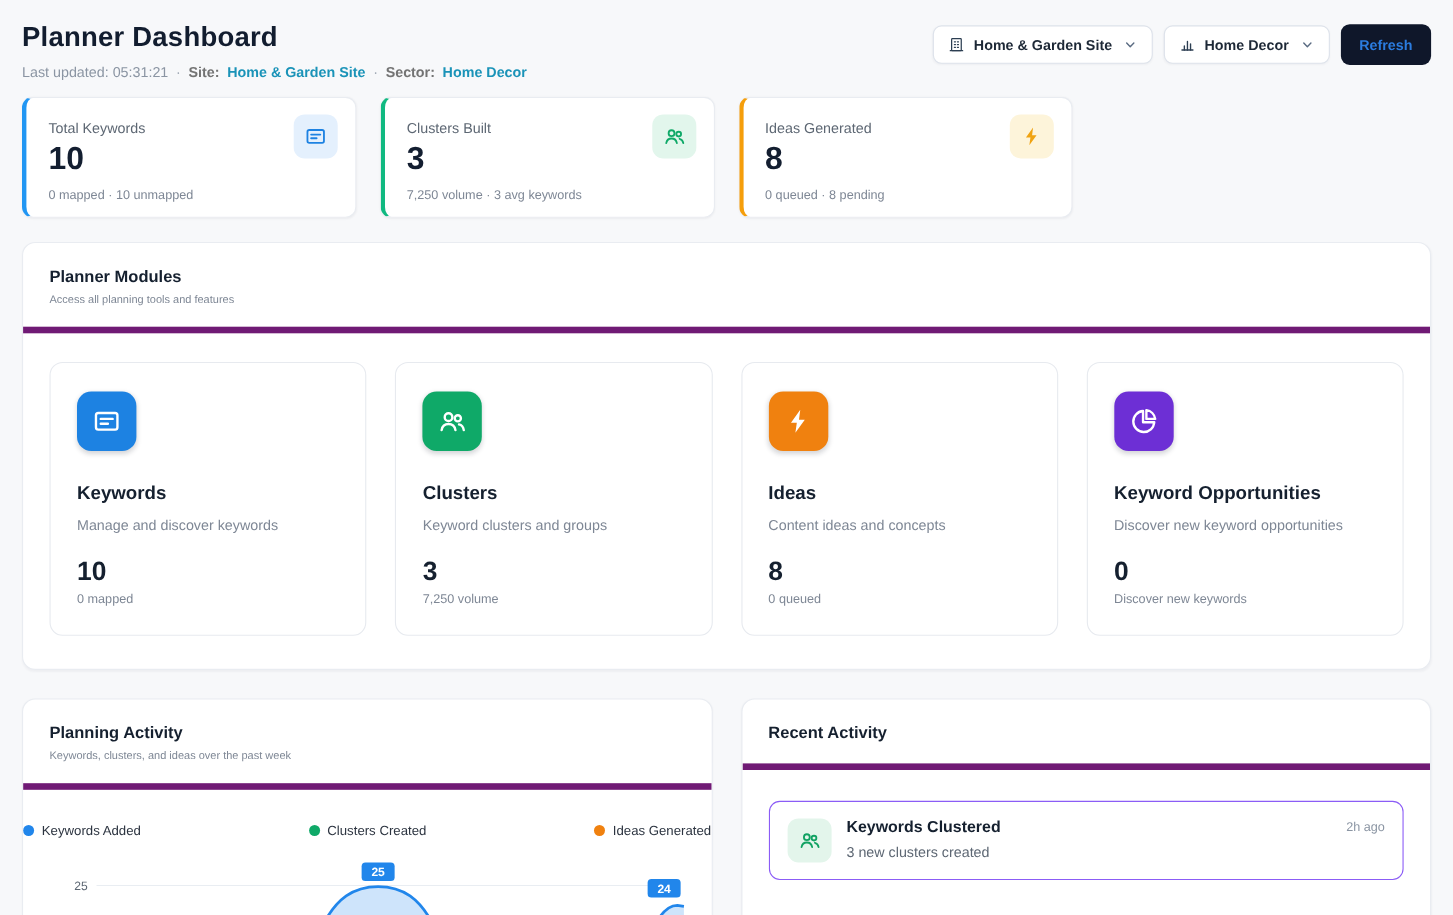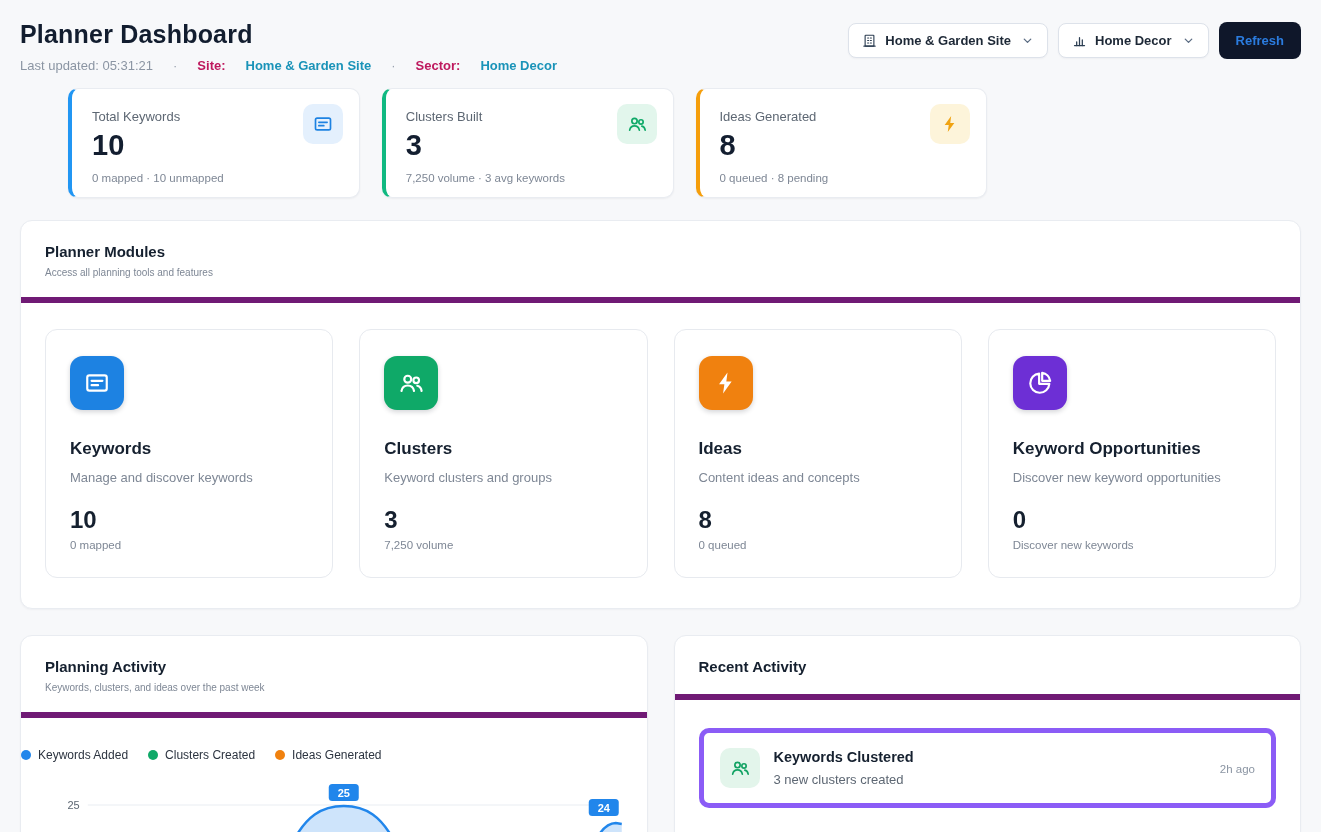--- a/index.html
+++ b/index.html
@@ -7,43 +7,43 @@
   body {
     background: #f7f8fa;
     font-family: "Liberation Sans", sans-serif;
     color: #16202e;
   }
   .page { padding: 16px 20px 0; }
 
   
   .header-row { display: flex; justify-content: space-between; align-items: flex-start; }
   .page-title { font-size: 25px; font-weight: bold; color: #121d2f; margin-top: 4px; letter-spacing: .2px; }
-  .sub-row { display: flex; align-items: center; gap: 20px; margin-top: 9px; font-size: 13px; color: #8b95a3; }
-  .sub-label { color: #be185d; font-weight: bold; }
+  .sub-row { display: flex; align-items: center; gap: 7px; margin-top: 9px; font-size: 13px; color: #8b95a3; }
+  .sub-label { color: #737373; font-weight: bold; }
   .sub-link { color: #1a93b8; font-weight: bold; cursor: pointer; }
   .sep { color: #9aa3b0; }
 
   .controls { display: flex; gap: 10px; align-items: center; margin-top: 6px; }
   .dropdown {
     display: flex; align-items: center; gap: 8px;
     background: #fff; border: 1px solid #dde2ea; border-radius: 8px;
     padding: 9px 13px; font-size: 13px; font-weight: bold; color: #1d2836;
     cursor: pointer; font-family: inherit; box-shadow: 0 1px 2px rgba(16,24,40,.04);
   }
   .icn { display: inline-flex; width: 15px; height: 15px; color: #2c3e52; }
   .icn svg { width: 100%; height: 100%; }
   .chev { display: inline-flex; width: 13px; height: 13px; color: #5a6b82; margin-left: 2px; }
   .chev svg { width: 100%; height: 100%; }
   .refresh-btn {
     background: #0f172a; color: #2b7cdf; border: none; border-radius: 8px;
     padding: 11px 17px; font-size: 13px; font-weight: bold; cursor: pointer; font-family: inherit;
   }
 
   
-  .stats-row { display: grid; grid-template-columns: repeat(4, 1fr); gap: 22px; margin-top: 15px; margin-left: 48px; }
+  .stats-row { display: grid; grid-template-columns: repeat(4, 1fr); gap: 22px; margin-top: 15px; }
   .stat-card {
     background: #fff; border: 1px solid #e9ecf1; border-left-width: 4px; border-radius: 10px;
     padding: 15px 16px 13px 20px; box-shadow: 0 1px 2px rgba(16,24,40,.05);
     display: flex; justify-content: space-between;
   }
   .stat-card.blue   { border-left-color: #2196f3; }
   .stat-card.green  { border-left-color: #10b981; }
   .stat-card.orange { border-left-color: #f59e0b; }
   .stat-card.purple { border-left-color: #8b5cf6; }
   .stat-left { display: flex; flex-direction: column; }
@@ -78,30 +78,30 @@
   .module-icon.purple { background: #6d2fd5; }
   .module-title { font-size: 17px; font-weight: bold; margin-top: 29px; color: #15202f; }
   .module-desc { font-size: 13px; color: #7e8795; margin-top: 11px; }
   .module-value { font-size: 24px; font-weight: bold; margin-top: 21px; color: #15202f; }
   .module-sub { font-size: 11.5px; color: #7e8795; margin-top: 5px; }
 
   
   .bottom-grid { display: grid; grid-template-columns: 1fr 1fr; gap: 26px; margin-top: 26px; }
   .bottom-card { background: #fff; border: 1px solid #e9ecf1; border-radius: 12px; height: 340px; box-shadow: 0 1px 2px rgba(16,24,40,.04); overflow: hidden; }
 
-  .legend-row { display: flex; justify-content: flex-start; gap: 20px; padding-top: 30px; font-size: 12px; color: #2c3440; }
+  .legend-row { display: flex; justify-content: space-between; gap: 20px; padding-top: 30px; font-size: 12px; color: #2c3440; }
   .legend-item { display: flex; align-items: center; gap: 7px; }
   .dot { width: 10px; height: 10px; border-radius: 50%; display: inline-block; }
   .dot.blue { background: #2186eb; } .dot.green { background: #0fa968; } .dot.orange { background: #f0810f; }
 
   .chart-wrap { padding: 18px 20px 0; }
   svg.chart { display: block; width: 100%; height: 170px; }
 
   .recent-body { padding: 28px 24px; }
-  .activity-item { display: flex; gap: 14px; border: 5px solid #8b5cf6; border-radius: 10px; padding: 15px 16px; align-items: center; }
+  .activity-item { display: flex; gap: 14px; border: 1px solid #8b5cf6; border-radius: 10px; padding: 15px 16px; align-items: flex-start; }
   .activity-icon { width: 40px; height: 40px; border-radius: 10px; background: #e3f5eb; color: #12a263; display: flex; align-items: center; justify-content: center; flex: none; }
   .activity-icon svg { width: 20px; height: 20px; }
   .activity-main { flex: 1; }
   .activity-title { font-size: 14.5px; font-weight: bold; color: #15202f; }
   .activity-desc { font-size: 13px; color: #5d6773; margin-top: 7px; }
   .activity-time { font-size: 11.5px; color: #8b95a3; padding-top: 2px; }
 </style>
 </head>
 <body>
 

